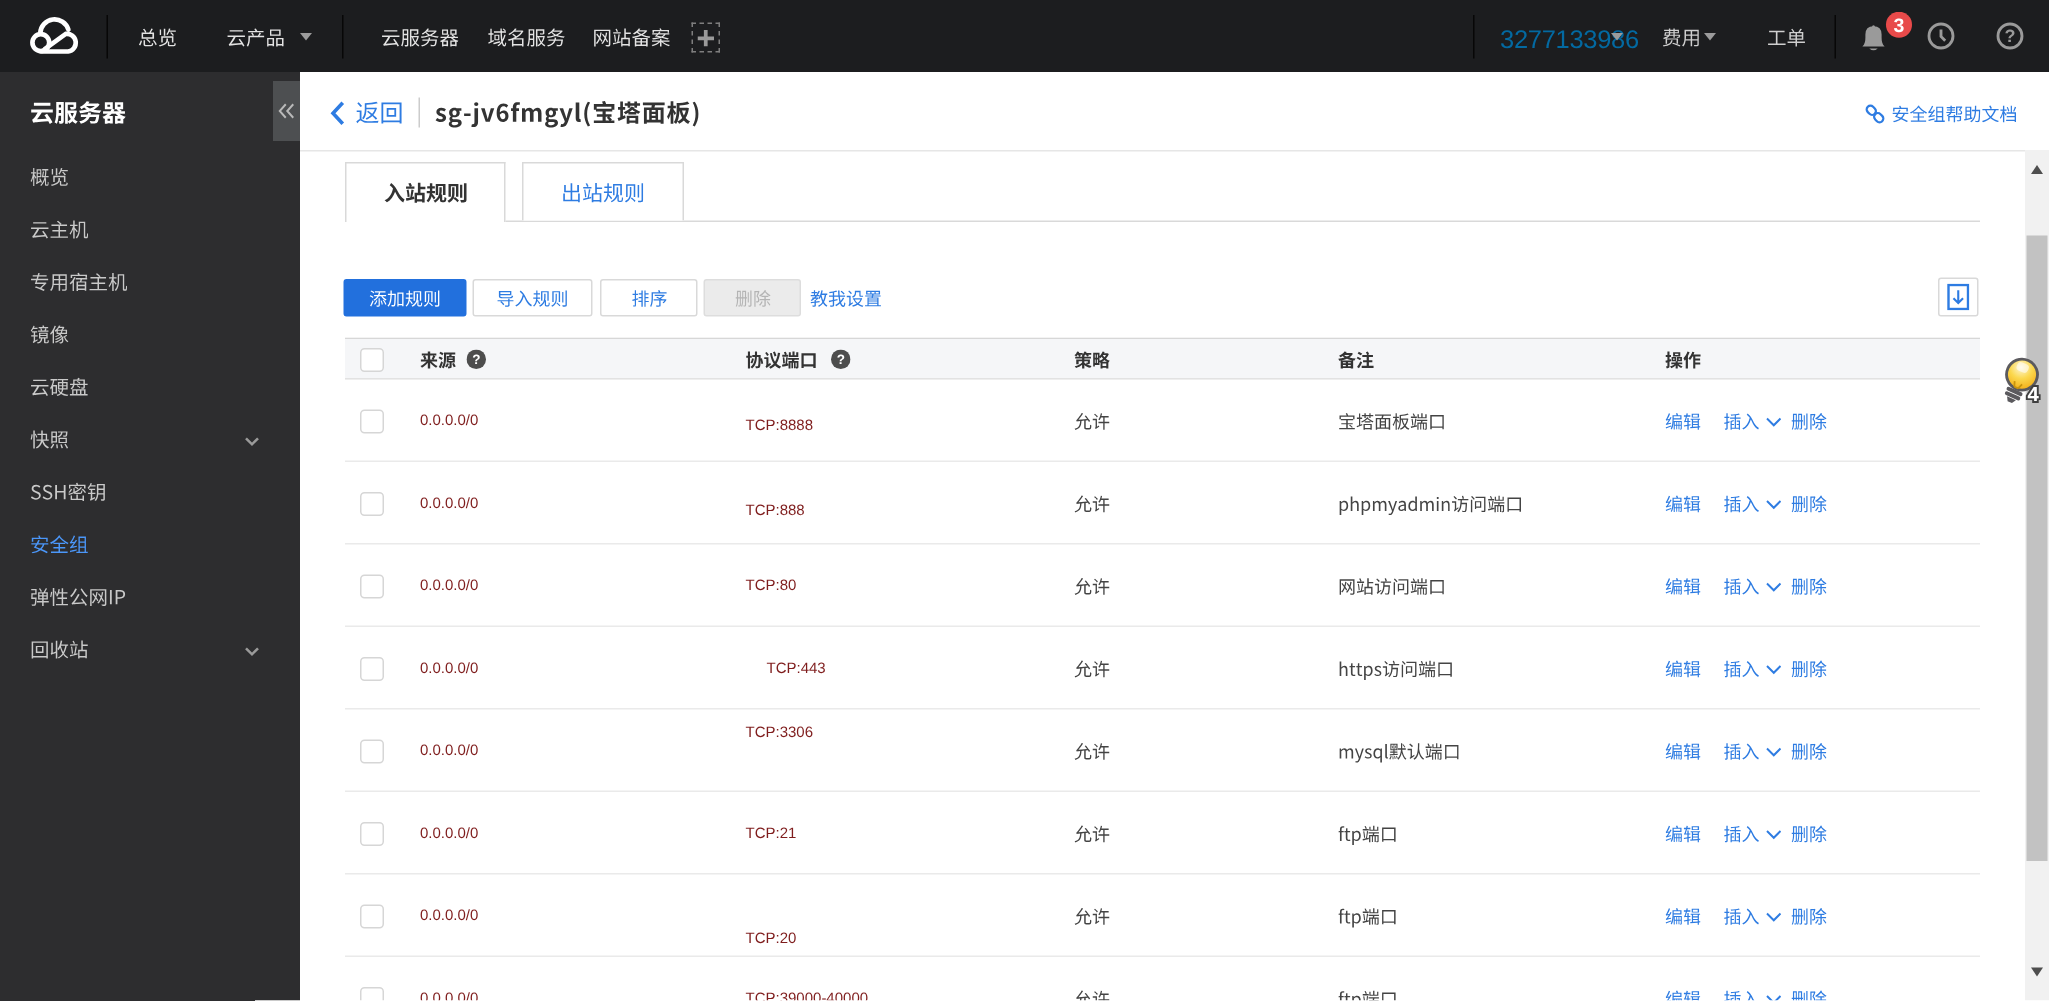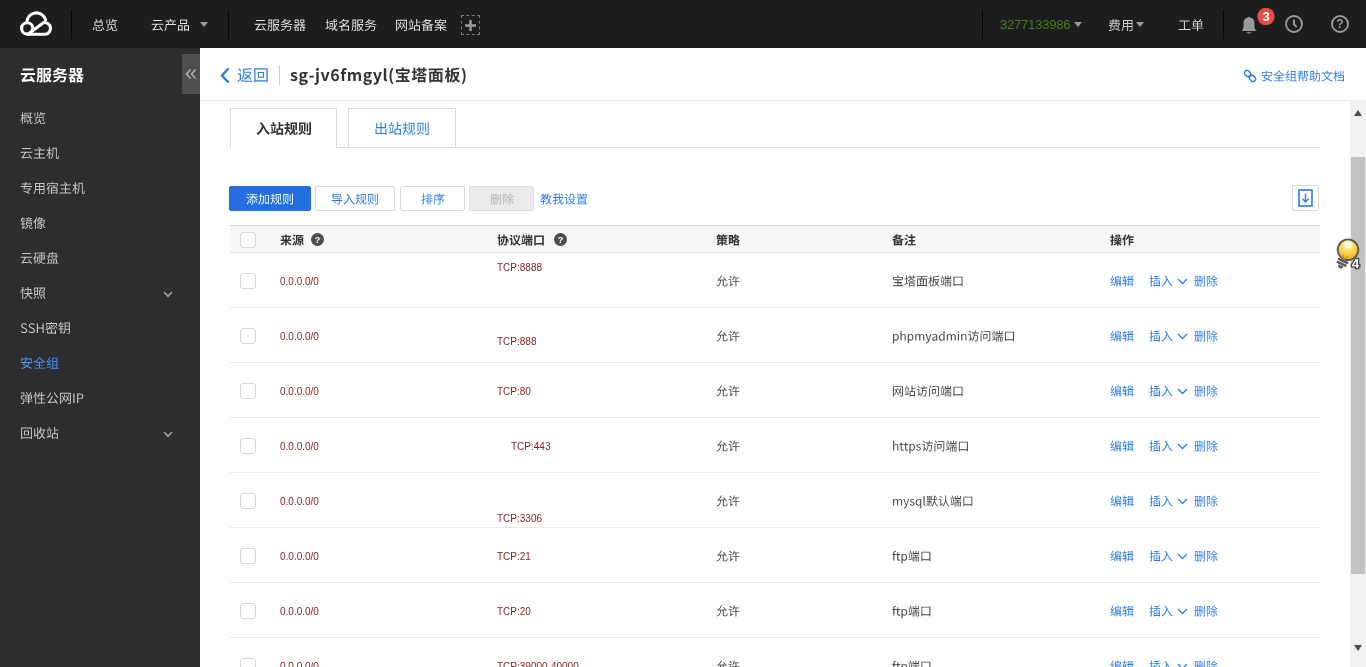--- a/index.html
+++ b/index.html
@@ -93,21 +93,21 @@
 <div class="p" style="left:395px;top:24.5px">
     <svg class="t" width="52.0" height="20" viewBox="0 0 52.0 20">
       <use href="#wzba" fill="#e3e3e3"></use>
     </svg>
   </div>
 <div class="abs" style="left:461px;top:15px;width:19px;height:20px;border:1px dashed #7e7e7e;box-sizing:border-box"></div>
 <svg width="11" height="11" viewBox="0 0 11 11" class="abs" style="left:465px;top:19.5px">
     <path d="M5.5 0 L5.5 11 M0 5.5 L11 5.5" stroke="#9a9a9a" stroke-width="2.5"></path>
   </svg>
 <div class="abs" style="left:982px;top:10px;width:1px;height:29px;background:#070707"></div>
-<div class="abs" style="left:1000px;top:16.5px;font-size:13px;letter-spacing:-0.2px;color:#4d7c0f">3277133986</div>
+<div class="abs" style="left:1000px;top:16.5px;font-size:17px;letter-spacing:-0.2px;color:#0369a1">3277133986</div>
 <div class="abs" style="left:1074px;top:22px;width:0;height:0;border:4px solid transparent;border-top:5px solid #9b9b9b"></div>
 <div class="p" style="left:1108px;top:24.5px">
     <svg class="t" width="26.0" height="20" viewBox="0 0 26.0 20">
       <use href="#fy" fill="#cfcfcf"></use>
     </svg>
   </div>
 <div class="abs" style="left:1136px;top:22px;width:0;height:0;border:4px solid transparent;border-top:5px solid #9b9b9b"></div>
 <div class="p" style="left:1178px;top:24.5px">
     <svg class="t" width="26.0" height="20" viewBox="0 0 26.0 20">
       <use href="#gd" fill="#cfcfcf"></use>
@@ -293,21 +293,21 @@
       </svg>
     </div>
     <div class="p" style="left:880px;top:14.5px">
       <svg class="t" width="24.0" height="18" viewBox="0 0 24.0 18">
         <use href="#thact" fill="#333"></use>
       </svg>
     </div>
     <div class="abs" style="left:0;top:82px;width:1090px;height:1px;background:#eaeaea"></div>
     <div class="abs" style="left:10px;top:47.5px;width:16px;height:16px;background:#fff;border:1px solid #d6d6d6;border-radius:3px;box-sizing:border-box"></div>
     <div class="abs lt" style="left:50px;top:55.5px;transform:translateY(-50%)">0.0.0.0/0</div>
-    <div class="abs lt" style="left:267px;top:42px;transform:translateY(-50%)">TCP:8888</div>
+    <div class="abs lt" style="left:267px;top:59px;transform:translateY(-50%)">TCP:8888</div>
     <div class="p" style="left:486px;top:55.5px">
       <svg class="t" width="24.0" height="18" viewBox="0 0 24.0 18">
         <use href="#allow" fill="#444"></use>
       </svg>
     </div>
     <div class="p" style="left:662px;top:55.5px">
       <svg class="t" width="72.0" height="18" viewBox="0 0 72.0 18">
         <use href="#rm1" fill="#444"></use>
       </svg>
     </div>
@@ -421,21 +421,21 @@
       <path d="M1 1 L5.5 5.5 L10 1" fill="none" stroke="#2e7ce2" stroke-width="1.3"></path>
     </svg>
     <div class="p" style="left:964px;top:220.5px">
       <svg class="t" width="24.0" height="18" viewBox="0 0 24.0 18">
         <use href="#bdel" fill="#2e7ce2"></use>
       </svg>
     </div>
     <div class="abs" style="left:0;top:302px;width:1090px;height:1px;background:#eaeaea"></div>
     <div class="abs" style="left:10px;top:267.5px;width:16px;height:16px;background:#fff;border:1px solid #d6d6d6;border-radius:3px;box-sizing:border-box"></div>
     <div class="abs lt" style="left:50px;top:275.5px;transform:translateY(-50%)">0.0.0.0/0</div>
-    <div class="abs lt" style="left:267px;top:293px;transform:translateY(-50%)">TCP:3306</div>
+    <div class="abs lt" style="left:267px;top:264px;transform:translateY(-50%)">TCP:3306</div>
     <div class="p" style="left:486px;top:275.5px">
       <svg class="t" width="24.0" height="18" viewBox="0 0 24.0 18">
         <use href="#allow" fill="#444"></use>
       </svg>
     </div>
     <div class="p" style="left:662px;top:275.5px">
       <svg class="t" width="81.8" height="18" viewBox="0 0 81.8 18">
         <use href="#rm5" fill="#444"></use>
       </svg>
     </div>
@@ -485,21 +485,21 @@
       <path d="M1 1 L5.5 5.5 L10 1" fill="none" stroke="#2e7ce2" stroke-width="1.3"></path>
     </svg>
     <div class="p" style="left:964px;top:330.5px">
       <svg class="t" width="24.0" height="18" viewBox="0 0 24.0 18">
         <use href="#bdel" fill="#2e7ce2"></use>
       </svg>
     </div>
     <div class="abs" style="left:0;top:412px;width:1090px;height:1px;background:#eaeaea"></div>
     <div class="abs" style="left:10px;top:377.5px;width:16px;height:16px;background:#fff;border:1px solid #d6d6d6;border-radius:3px;box-sizing:border-box"></div>
     <div class="abs lt" style="left:50px;top:385.5px;transform:translateY(-50%)">0.0.0.0/0</div>
-    <div class="abs lt" style="left:267px;top:386px;transform:translateY(-50%)">TCP:20</div>
+    <div class="abs lt" style="left:267px;top:401px;transform:translateY(-50%)">TCP:20</div>
     <div class="p" style="left:486px;top:385.5px">
       <svg class="t" width="24.0" height="18" viewBox="0 0 24.0 18">
         <use href="#allow" fill="#444"></use>
       </svg>
     </div>
     <div class="p" style="left:662px;top:385.5px">
       <svg class="t" width="39.9" height="18" viewBox="0 0 39.9 18">
         <use href="#rm6" fill="#444"></use>
       </svg>
     </div>

